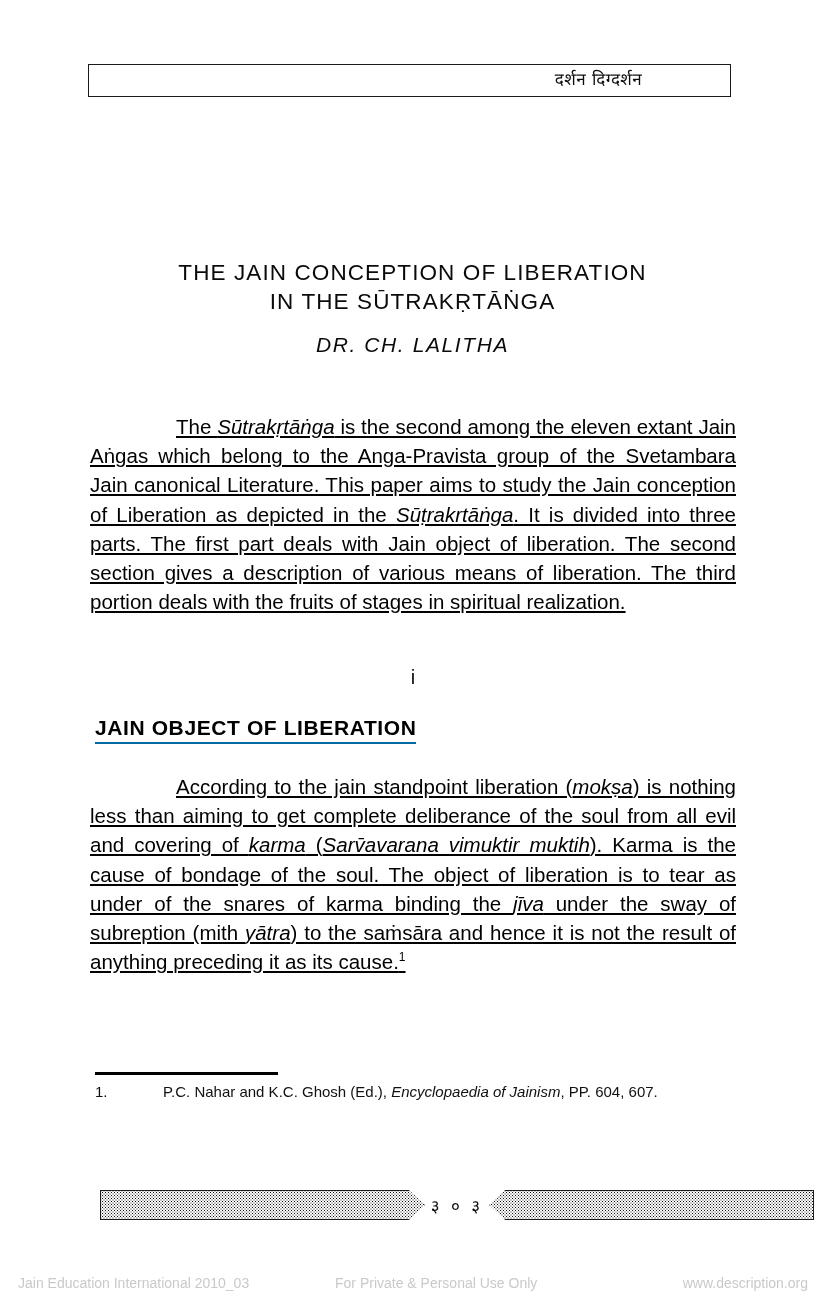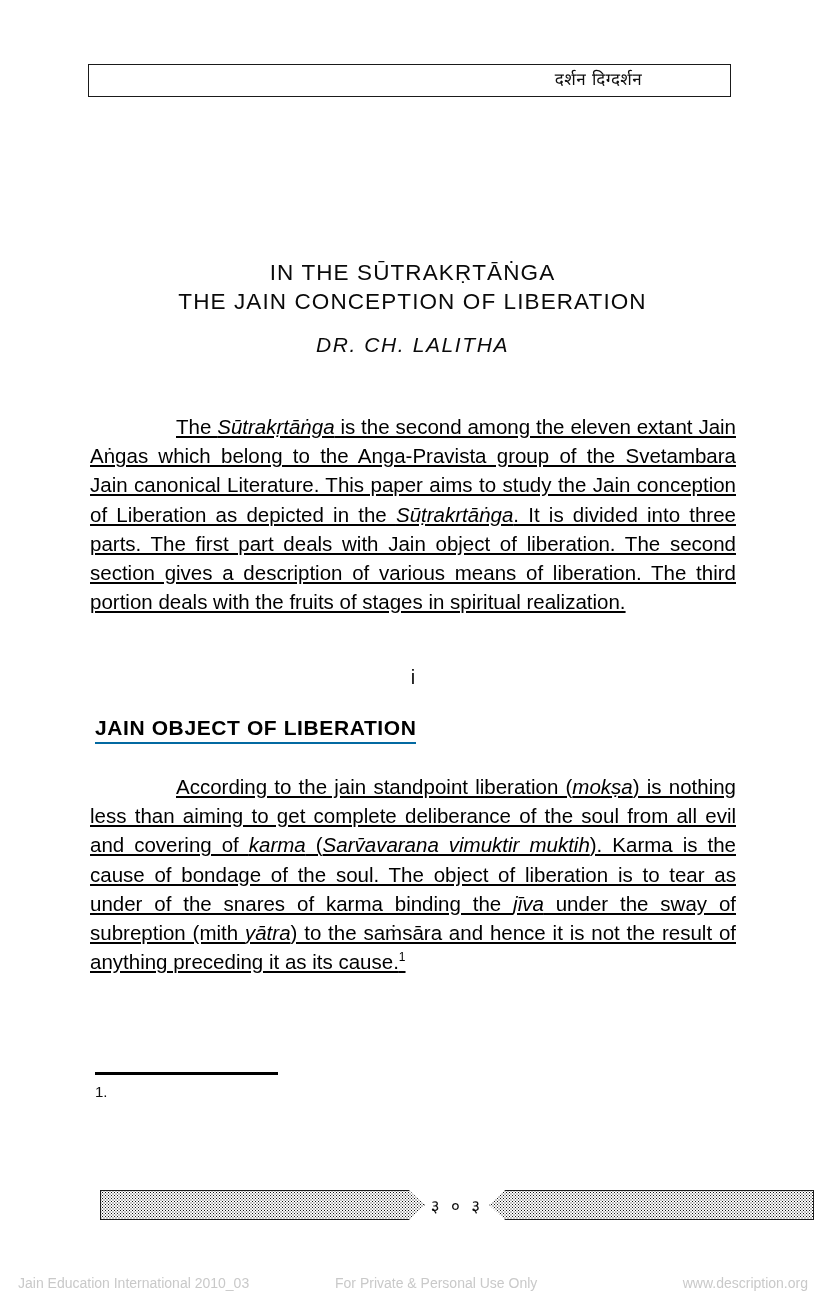--- a/index.html
+++ b/index.html
@@ -232,40 +232,41 @@
 
   <div class="header-band">
     <div class="hb-left stipple"></div>
     <div class="hb-text">
       <span>दर्शन दिग्दर्शन</span>
     </div>
     <div class="hb-right stipple"></div>
   </div>
 
   <div class="title-block">
+    <div class="title-line">THE JAIN CONCEPTION OF LIBERATION</div>
     <div class="title-line">IN THE SŪTRAKṚTĀṄGA</div>
-    <div class="title-line">THE JAIN CONCEPTION OF LIBERATION</div>
   </div>
   <div class="byline">DR. CH. LALITHA</div>
 
   <div class="body-col" style="top:412px;">
     <p class="para indent"><span>The </span><i>Sūtrakṛtāṅga</i><span> is the second among the eleven extant Jain Aṅgas which belong to the Anga-Pravista group of the Svetambara Jain canonical Literature.  This paper aims to study the Jain conception of Liberation as depicted in the </span><i>Sūṭrakrtāṅga</i><span>.  It is divided into three parts.  The first part deals with Jain object of liberation.  The second section gives a description of various means of liberation.  The third portion deals with the fruits of stages in spiritual realization.</span></p>
   </div>
 
   <div class="section-mark">i</div>
 
   <div class="section-heading">JAIN OBJECT OF LIBERATION</div>
 
   <div class="body-col" style="top:772px;">
     <p class="para indent"><span>According to the jain standpoint liberation (</span><i>mokṣa</i><span>) is nothing less than aiming to get complete deliberance of the soul from all evil and covering of </span><i>karma</i><span> (</span><i>Sarv̄avarana vimuktir muktih</i><span>).  Karma is the cause of bondage of the soul.  The object of liberation is to tear as under of the snares of karma binding the </span><i>jīva</i><span> under the sway of subreption (mith </span><i>yātra</i><span>) to the saṁsāra and hence it is not the result of anything preceding it as its cause.</span><sup class="fn">1</sup></p>
   </div>
 
   <div class="fn-rule"></div>
   <div class="footnote">
     <div class="fn-num">1.</div>
+    <div class="fn-text"><span>P.C. Nahar and K.C. Ghosh (Ed.), </span><i>Encyclopaedia of Jainism</i><span>, PP. 604, 607.</span></div>
   </div>
 
   <div class="footer-band">
     <div class="fb-seg left">
       <div class="fb-fill stipple"></div>
     </div>
     <div class="fb-page">३ ० ३</div>
     <div class="fb-seg right">
       <div class="fb-fill stipple"></div>
     </div>

